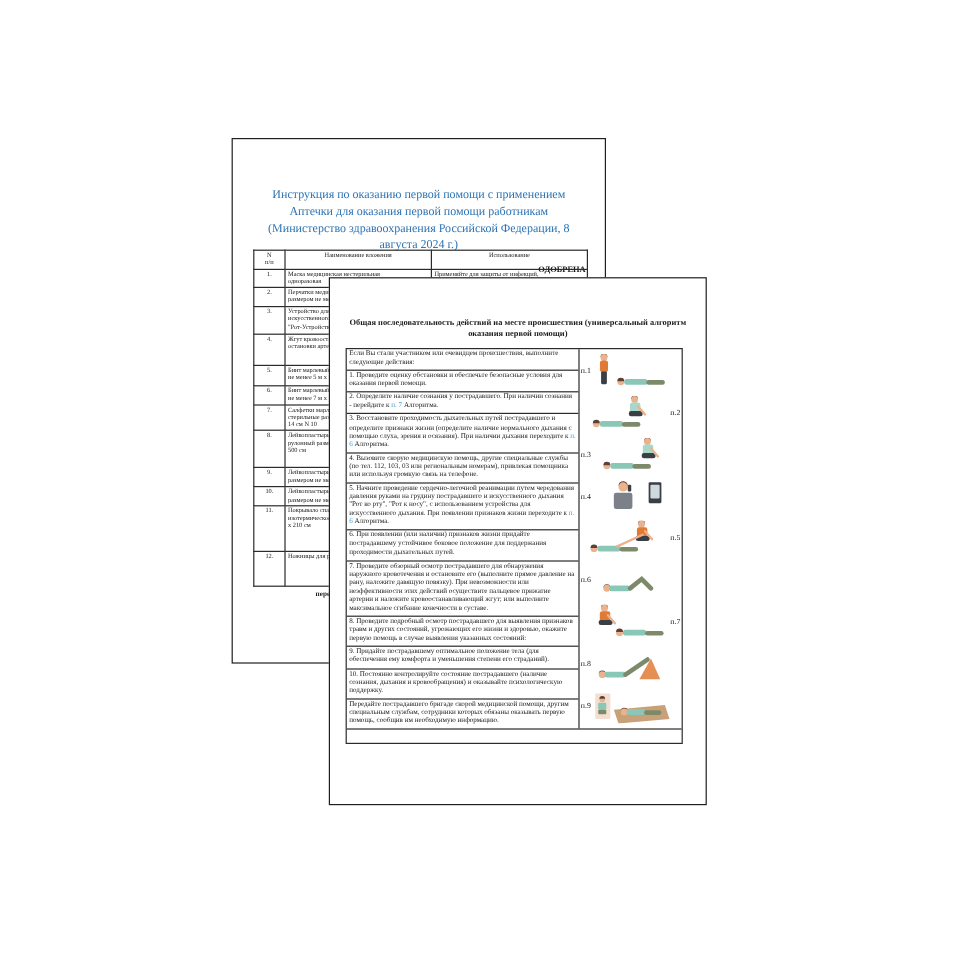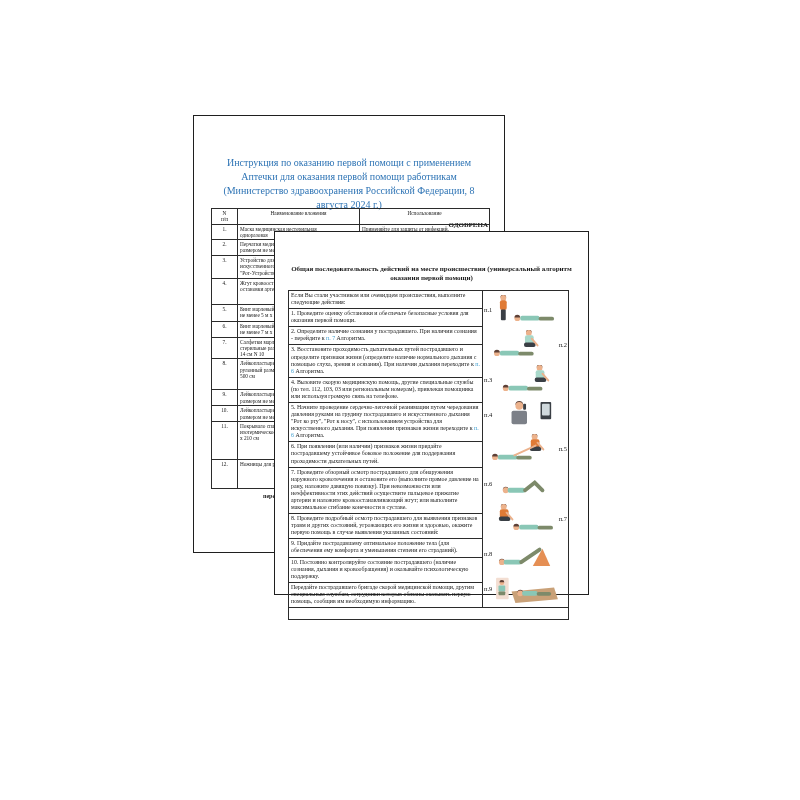--- a/index.html
+++ b/index.html
@@ -1,20 +1,20 @@
 <!DOCTYPE html>
 <html><head>
 <meta charset="utf-8">
 <style>
   html,body{margin:0;padding:0;background:#fff;}
   .canvas{position:relative;width:800px;height:800px;background:#ffffff;overflow:hidden;
           font-family:"Liberation Serif","DejaVu Serif",serif;color:#1b1b1b;}
   .page{position:absolute;background:#ffffff;border:1px solid #1f1f1f;box-sizing:border-box;}
   .back-page{left:193px;top:115px;width:312px;height:438px;z-index:1;}
-  .front-page{left:274px;top:231px;width:315px;height:364px;z-index:2;}
+  .front-page{left:274px;top:231px;width:315px;height:440px;z-index:2;}
 
   
   .bp-title{margin:40px 16px 0;text-align:center;font-size:10px;line-height:1.4;}
   .bp-approved{margin:9px 16px 0;text-align:right;font-weight:bold;font-size:7px;line-height:1.3;white-space:pre-line;}
   .bp-table{position:absolute;left:17px;top:92px;width:278px;border-collapse:collapse;table-layout:fixed;}
   .bp-table th,.bp-table td{border:1px solid #2b2b2b;font-size:5.3px;line-height:1.18;
        padding:1px 2px;vertical-align:top;font-weight:normal;box-sizing:border-box;overflow:hidden;}
   .bp-table th{text-align:center;white-space:pre-line;}
   .bp-table td.num{text-align:center;}
   .bp-table td.name{white-space:pre-line;}

